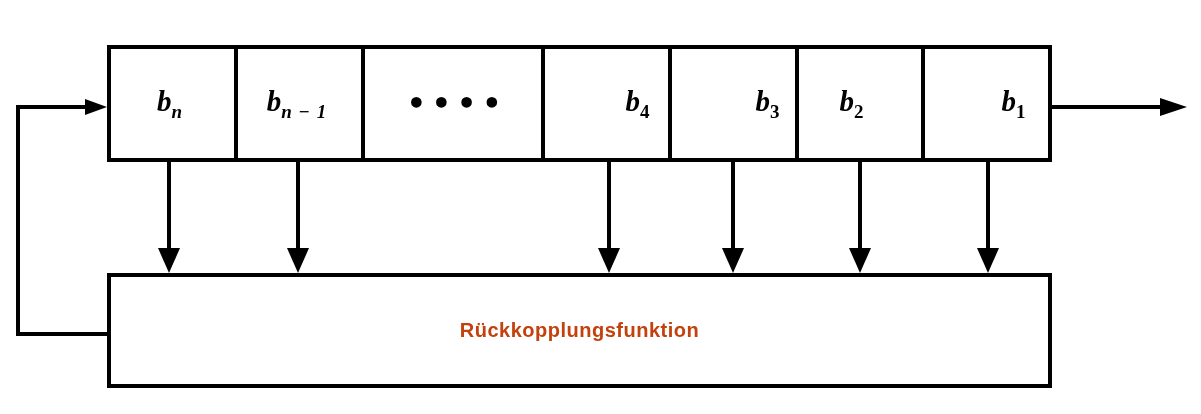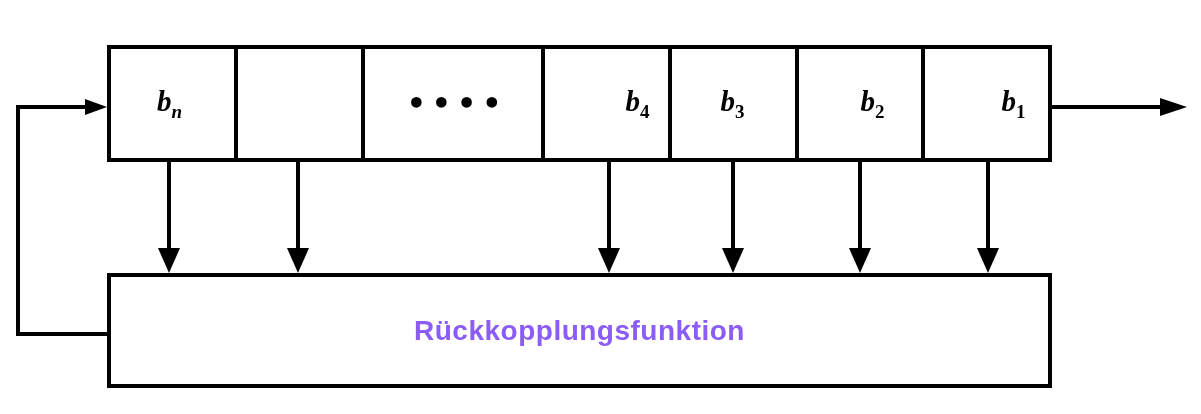--- a/index.html
+++ b/index.html
@@ -79,22 +79,22 @@
     border: 4px solid #000;
     box-sizing: border-box;
     background: #ffffff;
     display: flex;
     align-items: center;
     justify-content: center;
   }
   .feedback-box .label {
     font-family: "Liberation Sans", sans-serif;
     font-weight: bold;
-    font-size: 28px;
-    color: #8b5cf6;
+    font-size: 20px;
+    color: #c2410c;
     letter-spacing: 0.5px;
   }
 
   
   .hline, .vline {
     position: absolute;
     background: #000;
   }
   .tap-stem {
     position: absolute;
@@ -128,28 +128,31 @@
   <div class="divider" style="left:234px"></div>
   <div class="divider" style="left:361px"></div>
   <div class="divider" style="left:541px"></div>
   <div class="divider" style="left:668px"></div>
   <div class="divider" style="left:795px"></div>
   <div class="divider" style="left:921px"></div>
 
   <div class="cell-label" style="left:170px">
     <span class="base">b</span><span class="sub italic-sub">n</span>
   </div>
+  <div class="cell-label" style="left:297px">
+    <span class="base">b</span><span class="sub italic-sub">n − 1</span>
+  </div>
   <div class="dots-label" style="left:457px">••••</div>
   <div class="cell-label" style="left:638px">
     <span class="base">b</span><span class="sub">4</span>
   </div>
-  <div class="cell-label" style="left:733px">
+  <div class="cell-label" style="left:768px">
     <span class="base">b</span><span class="sub">3</span>
   </div>
-  <div class="cell-label" style="left:873px">
+  <div class="cell-label" style="left:852px">
     <span class="base">b</span><span class="sub">2</span>
   </div>
   <div class="cell-label" style="left:1014px">
     <span class="base">b</span><span class="sub">1</span>
   </div>
 
   <div>
     <div class="tap-stem" style="left:167px"></div>
     <div class="tap-head" style="left:158px"></div>
   </div>

